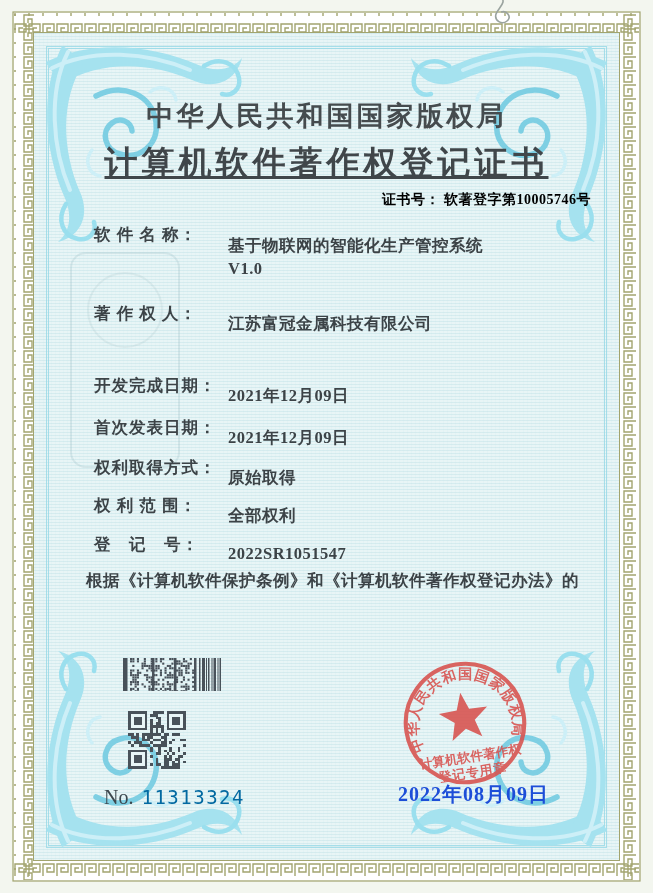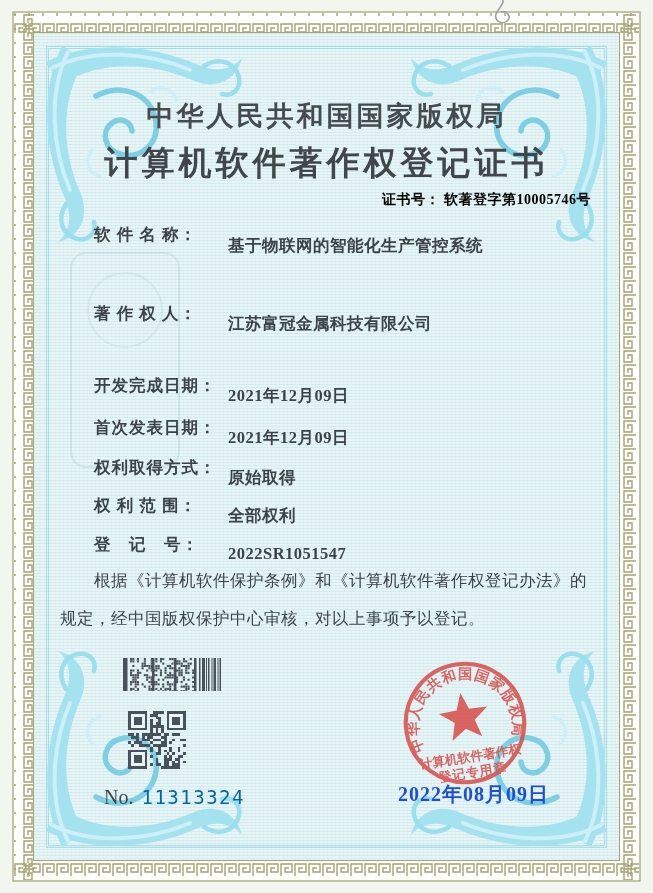--- a/index.html
+++ b/index.html
@@ -24,31 +24,31 @@
   }
   svg{display:block;}
   .page-svg{left:0;top:0;}
   
   .authority{
     left:0;right:0;top:98px;text-align:center;
     font-size:27px;font-weight:bold;letter-spacing:3px;color:#454b4e;
   }
   .cert-title{
     left:0;right:0;top:141px;text-align:center;
-    font-size:33px;font-weight:bold;letter-spacing:4px;color:#40464a;
+    font-size:33px;font-weight:bold;letter-spacing:4px;color:#40464a;text-decoration:underline;
   }
   .cert-no{
     right:62px;top:191px;font-size:14px;font-weight:bold;color:#000000;letter-spacing:.5px;
   }
   .row{left:64px;font-size:16.5px;font-weight:bold;color:#3c4347;}
   .row .lbl{position:absolute;left:0;top:0;white-space:nowrap;letter-spacing:1px;margin-left:30px;}
   .row .val{position:absolute;left:132px;top:10px;white-space:nowrap;letter-spacing:.5px;margin-left:32px;}
   .row .val div{line-height:23px;}
   .statement{
-    left:60px;top:570px;width:538px;font-size:16.5px;font-weight:normal;
+    left:52px;top:570px;width:538px;font-size:16.5px;font-weight:bold;
     color:#3c4347;letter-spacing:.5px;
   }
   .statement .l1{padding-left:34px;}
   .statement .l2{position:absolute;left:0;top:38px;}
   .serial{left:104px;top:786px;font-size:20px;color:#3d484e;}
   .serial .num{
     font-family:"DejaVu Sans Mono",monospace;font-size:19px;color:#0369a1;
     letter-spacing:1.5px;margin-left:8px;
   }
   .issue-date{
@@ -122,20 +122,21 @@
 <div class="abs cert-title">计算机软件著作权登记证书</div>
 <div class="abs cert-no">
   <span>证书号：</span>
   <span>软著登字第10005746号</span>
 </div>
 
 <div class="abs row" style="top:224px;">
   <span class="lbl">软 件 名 称：</span>
   <span class="val">
     <div>基于物联网的智能化生产管控系统</div>
+    <div>V1.0</div>
   </span>
 </div>
 <div class="abs row" style="top:303px;">
   <span class="lbl">著 作 权 人：</span>
   <span class="val">江苏富冠金属科技有限公司</span>
 </div>
 <div class="abs row" style="top:375px;">
   <span class="lbl">开发完成日期：</span>
   <span class="val">2021年12月09日</span>
 </div>
@@ -151,21 +152,20 @@
   <span class="lbl">权 利 范 围：</span>
   <span class="val">全部权利</span>
 </div>
 <div class="abs row" style="top:534px;">
   <span class="lbl">登　记　号：</span>
   <span class="val">2022SR1051547</span>
 </div>
 
 <div class="abs statement">
   <div class="l1">根据《计算机软件保护条例》和《计算机软件著作权登记办法》的</div>
-  <div class="l2">规定，经中国版权保护中心审核，对以上事项予以登记。</div>
 </div>
 
 <svg id="barcode-svg" class="abs barcode" width="100" height="33" viewBox="0 0 100 33" preserveAspectRatio="none">
     <rect x="0" y="0" width="4.5" height="33" fill="#49525a"></rect>
     <rect x="29" y="0" width="2.5" height="33" fill="#49525a"></rect>
     <rect x="51" y="0" width="2.5" height="33" fill="#49525a"></rect>
     <rect x="71" y="0" width="2.5" height="33" fill="#49525a"></rect>
     <rect x="7.0" y="0.0" width="2.1" height="2.1" fill="#49525a"></rect>
     <rect x="7.0" y="2.3" width="2.1" height="2.1" fill="#49525a"></rect>
     <rect x="7.0" y="11.5" width="2.1" height="2.1" fill="#49525a"></rect>

